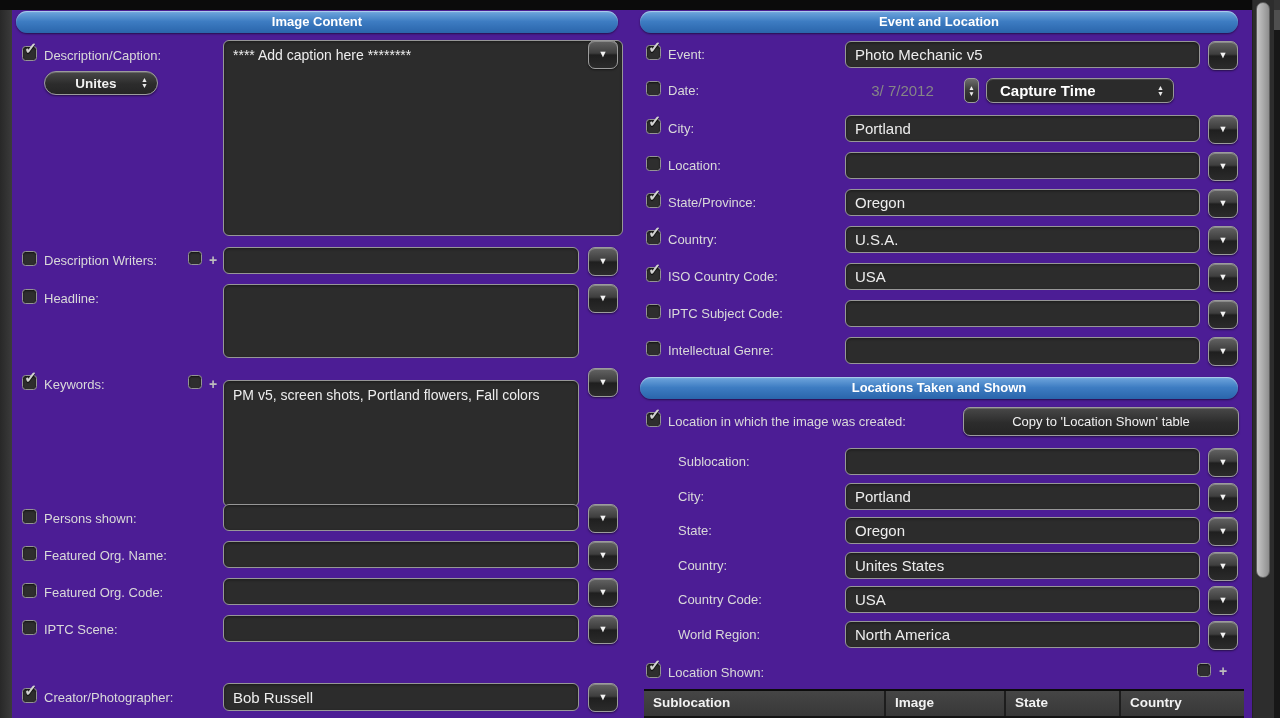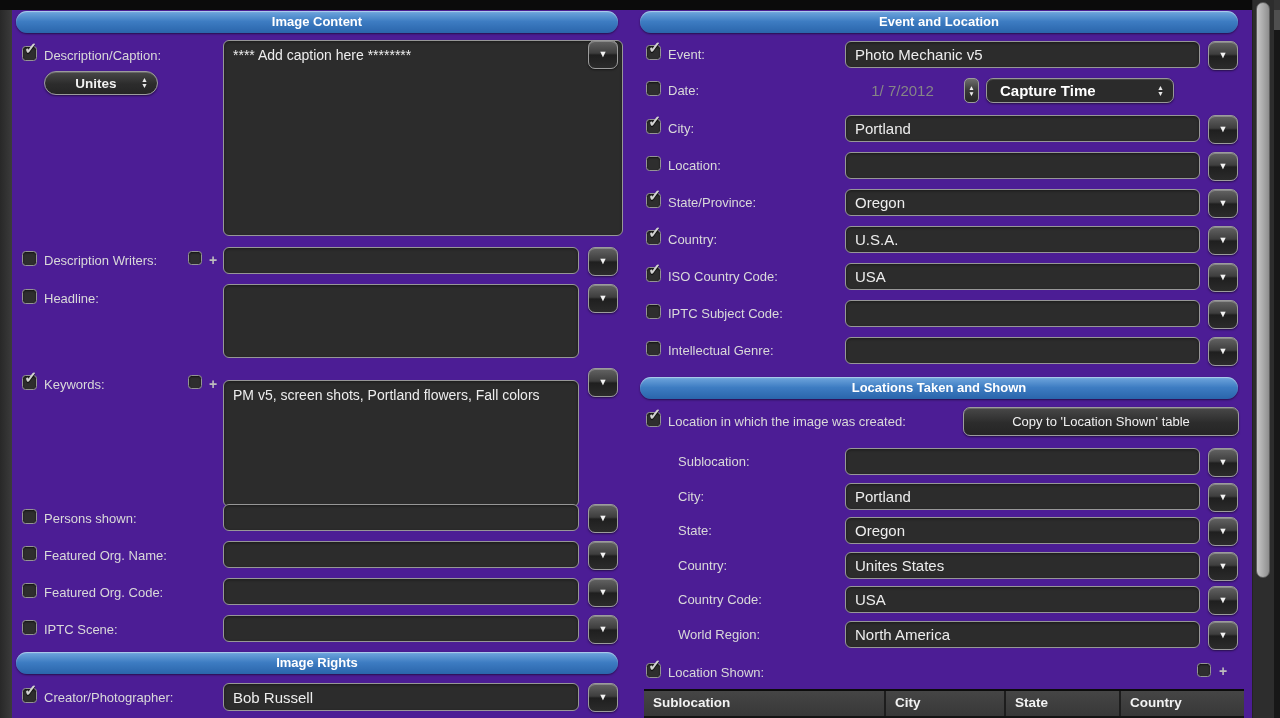--- a/index.html
+++ b/index.html
@@ -140,21 +140,20 @@
         <span class="dd-arrow">▼</span>
       </button>
 
     <span class="cb" style="left:22px;top:620px;"></span>
     <div class="lbl" style="left:44px;top:622px;">IPTC Scene:</div>
     <input class="field" style="left: 223px; top: 615px; width: 356px; height: 27px;" value="">
     <button class="dd" style="left:588px;top:615px;">
         <span class="dd-arrow">▼</span>
       </button>
 
-    <div class="hdr" style="left:16px;top:652px;width:602px;">Image Rights</div>
 
     <span class="cb checked" style="left:22px;top:688px;">
         <span class="tick">✓</span>
       </span>
     <div class="lbl" style="left:44px;top:690px;">Creator/Photographer:</div>
     <input class="field" style="left: 223px; top: 683px; width: 356px; height: 28px;" value="Bob Russell">
     <button class="dd" style="left:588px;top:683px;">
         <span class="dd-arrow">▼</span>
       </button>
   </div>
@@ -166,21 +165,21 @@
         <span class="tick">✓</span>
       </span>
     <div class="lbl" style="left:28px;top:47px;">Event:</div>
     <input class="field" style="left: 205px; top: 41px; width: 355px; height: 27px;" value="Photo Mechanic v5">
     <button class="dd" style="left:568px;top:41px;">
         <span class="dd-arrow">▼</span>
       </button>
 
     <span class="cb" style="left:6px;top:81px;"></span>
     <div class="lbl" style="left:28px;top:83px;">Date:</div>
-    <div class="datebox" style="left:205px;top:78px;width:115px;height:25px;">1/ 7/2012</div>
+    <div class="datebox" style="left:205px;top:78px;width:115px;height:25px;">3/ 7/2012</div>
     <div class="dstep" style="left:324px;top:78px;">
         <span>▲</span>
         <span>▼</span>
       </div>
     <button class="popup" style="left:346px;top:78px;width:188px;height:25px;">
       <span class="ptxt">Capture Time</span>
       <span class="updown">
           <span>▲</span>
           <span>▼</span>
         </span>
@@ -290,21 +289,21 @@
     <span class="cb checked" style="left:6px;top:663px;">
         <span class="tick">✓</span>
       </span>
     <div class="lbl" style="left:28px;top:665px;">Location Shown:</div>
     <span class="cb mini" style="left:557px;top:663px;"></span>
     <span class="plus" style="left:579px;top:664px;">+</span>
 
     <div class="loc-table" style="left:4px;top:689px;width:600px;">
       <div class="thead">
         <div class="th" style="width:242px;">Sublocation</div>
-        <div class="th" style="width:120px;">City</div>
+        <div class="th" style="width:120px;">Image</div>
         <div class="th" style="width:115px;">State</div>
         <div class="th" style="width:123px;">Country</div>
       </div>
 
     </div>
   </div>
 
   <div class="sb-track"></div>
   <div class="sb-thumb"></div>
   <div class="edge-strip">

